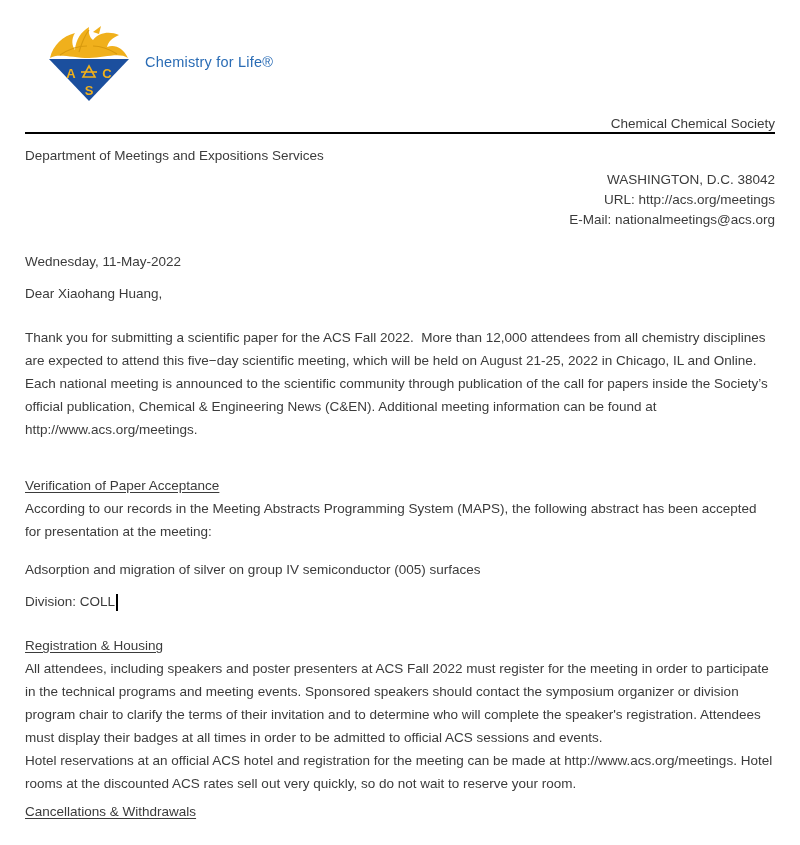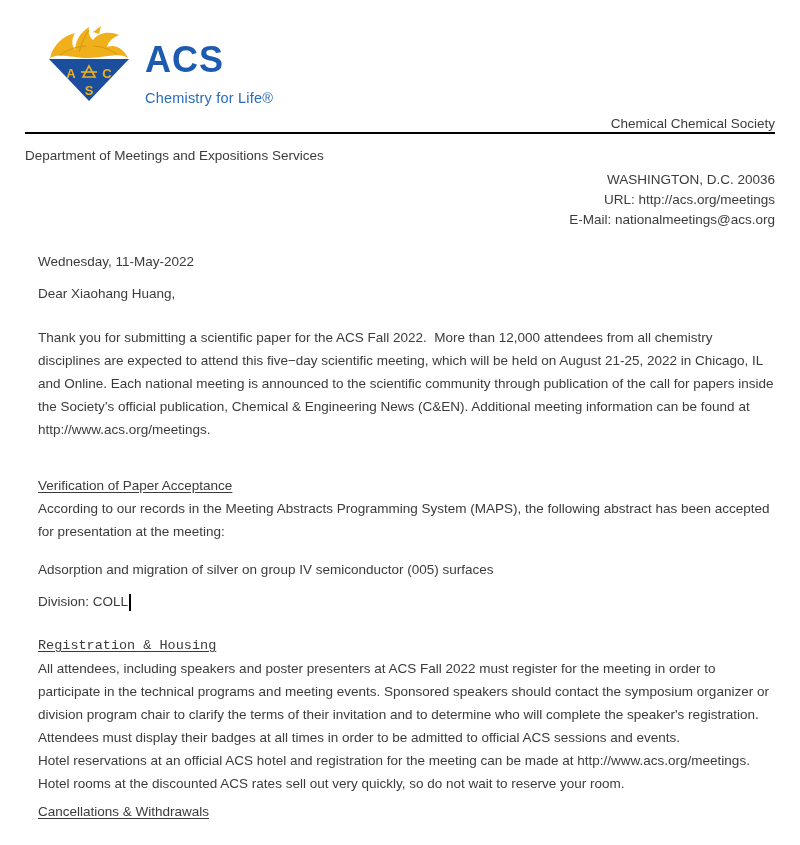--- a/index.html
+++ b/index.html
@@ -23,32 +23,32 @@
 
   
   .rule-row {
     margin-top: 16px; line-height: 16px; text-align: right;
     border-bottom: 2px solid #000000;
   }
   .dept-row { margin-top: 14px; line-height: 16px; text-align: left; }
   .address-block { margin-top: 6px; line-height: 20px; text-align: right; }
 
   
-  .line, .para, .heading { line-height: 23px; white-space: pre-wrap; margin-left: 13px; }
+  .line, .para, .heading { line-height: 23px; white-space: pre-wrap; }
   .date-row { margin-top: 20px; }
   .salutation-row { margin-top: 9px; }
   .intro-para { margin-top: 21px; }
   .heading {
     text-decoration: underline;
     text-underline-offset: 2px;
   }
   .heading-verification { margin-top: 33px; }
   .abstract-row { margin-top: 15px; }
   .division-row { margin-top: 9px; }
-  .heading-registration { margin-top: 21px; font-family: Liberation Mono, monospace; }
+  .heading-registration { margin-top: 21px; }
   .heading-cancellation { margin-top: 5px; }
 
   .caret {
     display: inline-block;
     width: 1.5px; height: 17px;
     background: #000000;
     vertical-align: text-bottom;
     margin-left: 1px;
     position: relative; top: 2px;
   }
@@ -71,33 +71,32 @@
       <polygon points="6,34 86,34 46,76" fill="#1b4f9e"></polygon>
 
       <path d="M46,41 l6,11 h-12 z" fill="none" stroke="#f0b01c" stroke-width="1.6"></path>
       <line x1="38" y1="47" x2="54" y2="47" stroke="#f0b01c" stroke-width="1.6"></line>
 
       <text x="28" y="53" text-anchor="middle" font-family="Liberation Sans, sans-serif" font-size="13" font-weight="bold" fill="#f0b01c">A</text>
       <text x="64" y="53" text-anchor="middle" font-family="Liberation Sans, sans-serif" font-size="13" font-weight="bold" fill="#f0b01c">C</text>
       <text x="46" y="70" text-anchor="middle" font-family="Liberation Sans, sans-serif" font-size="13" font-weight="bold" fill="#f0b01c">S</text>
     </svg>
     <div class="logo-text">
-      <div class="wordmark">ACS</div>
       <div class="tagline">Chemistry for Life®</div>
     </div>
   </div>
 
   <div class="rule-row">
     <span>Chemical Chemical Society</span>
   </div>
 
   <div class="dept-row">Department of Meetings and Expositions Services</div>
 
   <div class="address-block">
-    <div>WASHINGTON, D.C. 20036</div>
+    <div>WASHINGTON, D.C. 38042</div>
     <div>URL: http://acs.org/meetings</div>
     <div>E-Mail: nationalmeetings@acs.org</div>
   </div>
 
   <div class="line date-row">Wednesday, 11-May-2022</div>
   <div class="line salutation-row">Dear Xiaohang Huang,</div>
 
   <div class="para intro-para">Thank you for submitting a scientific paper for the ACS Fall 2022.  More than 12,000 attendees from all chemistry disciplines are expected to attend this five−day scientific meeting, which will be held on August 21-25, 2022 in Chicago, IL and Online. Each national meeting is announced to the scientific community through publication of the call for papers inside the Society’s official publication, Chemical &amp; Engineering News (C&amp;EN). Additional meeting information can be found at http://www.acs.org/meetings.</div>
 
   <div class="heading heading-verification">Verification of Paper Acceptance</div>

